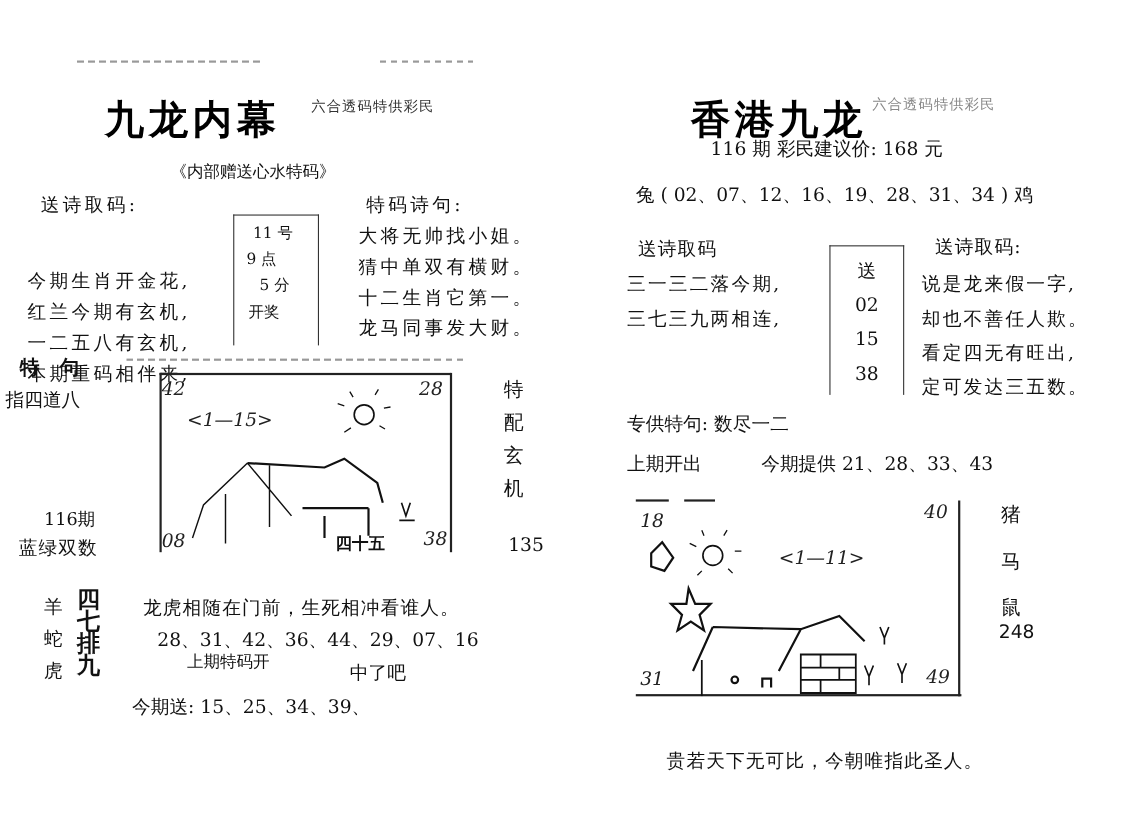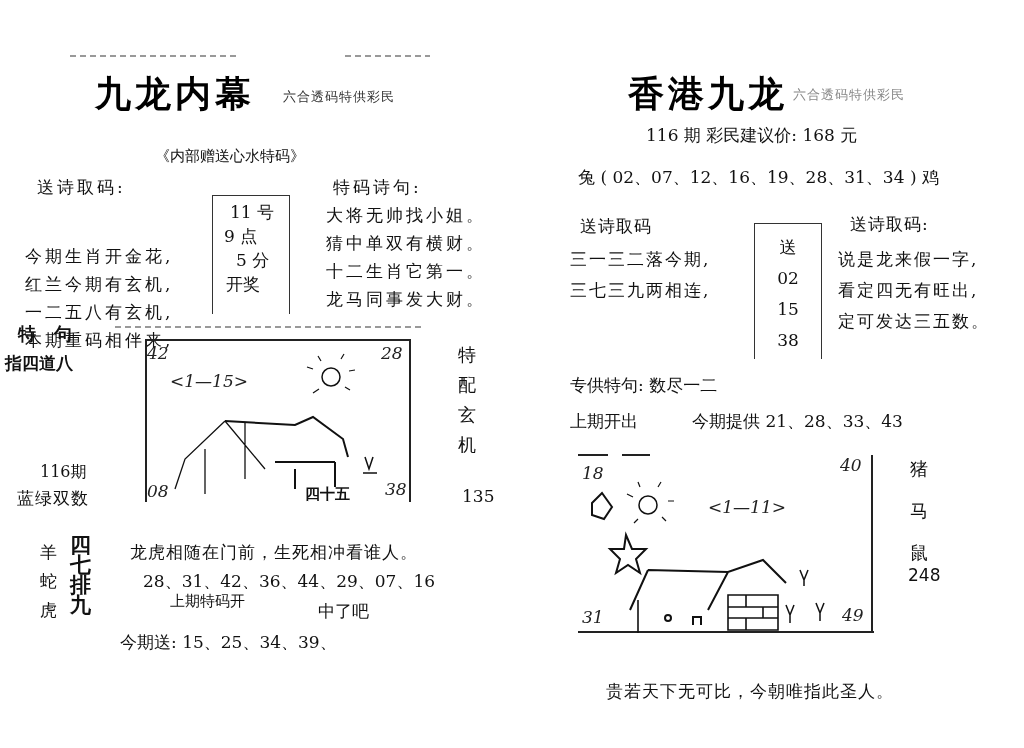--- a/index.html
+++ b/index.html
@@ -1,21 +1,21 @@
 <!DOCTYPE html>
 <html><head>
 <meta charset="utf-8">
 <style>
   html, body { margin: 0; padding: 0; }
   body {
     width: 1024px; height: 748px; background: #ffffff; position: relative; overflow: hidden;
     font-family: "DejaVu Serif", "Liberation Serif", serif; color: #111;
   }
   .abs { position: absolute; white-space: nowrap; }
-  .title { font-family: "DejaVu Sans", sans-serif; font-weight: bold; font-size: 36px; letter-spacing: 4px; color: #000; }
+  .title { font-family: "DejaVu Sans", sans-serif; font-weight: bold; font-size: 36px; letter-spacing: 4px; color: #000; margin-top: 15px; }
   .subtitle { font-size: 13px; color: #333; letter-spacing: 1px; }
   .faded { color: #888; }
   .body-text { font-size: 17px; letter-spacing: 3px; line-height: 28px; }
   .line { position: absolute; background: #222; }
   .box { position: absolute; border: 1.5px solid #333; }
   .scanline { position: absolute; height: 2px; background: repeating-linear-gradient(90deg,#999 0 6px,transparent 6px 10px); }
   .sketch { position: absolute; }
   .vcol { font-size: 18px; line-height: 40px; text-align: center; }
 </style>
 </head>
@@ -33,38 +33,38 @@
 <div class="abs body-text" style="left:333px;top:173px;">特码诗句:</div>
 
 <div class="abs body-text" style="left:25px;top:218px;margin-top:24px;">
   <div>今期生肖开金花,</div>
   <div>红兰今期有玄机,</div>
   <div>一二五八有玄机,</div>
   <div>本期重码相伴来,</div>
 </div>
 
 <div class="box" style="left:212px;top:195px;width:76px;height:118px;border-bottom:none;"></div>
-<div class="abs" style="left:228px;top:200px;font-size:17px;line-height:24px;">
+<div class="abs" style="left:228px;top:200px;font-size:14px;line-height:24px;">
   <div style="padding-left:2px">11 号</div>
   <div style="margin-left:-4px">9 点</div>
   <div style="padding-left:8px">5 分</div>
   <div style="margin-left:-2px">开奖</div>
 </div>
 
 <div class="abs body-text" style="left:310px;top:201px;margin-left:16px;">
   <div>大将无帅找小姐。</div>
   <div>猜中单双有横财。</div>
   <div>十二生肖它第一。</div>
   <div>龙马同事发大财。</div>
 </div>
 
 <div class="scanline" style="left:115px;top:326px;width:310px;"></div>
 
 <div class="abs" style="left:18px;top:322px;font-size:18px;font-weight:bold;">特　句</div>
-<div class="abs" style="left:5px;top:352px;font-size:17px;font-weight:bold;">指四道八</div>
+<div class="abs" style="left:5px;top:352px;font-size:17px;font-weight:normal;">指四道八</div>
 
 <div class="line" style="left:145px;top:339px;width:265px;height:2px;"></div>
 <div class="line" style="left:145px;top:339px;width:2px;height:163px;"></div>
 <div class="line" style="left:409px;top:339px;width:2px;height:163px;"></div>
 <svg class="sketch" style="left:145px;top:339px;" width="265" height="165">
   <g stroke="#111" fill="none" stroke-width="2" font-family="DejaVu Serif, serif" font-style="italic">
     <text x="2" y="20" font-size="17" stroke="none" fill="#222">42</text>
     <text x="236" y="20" font-size="17" stroke="none" fill="#222">28</text>
     <text x="2" y="158" font-size="17" stroke="none" fill="#222">08</text>
     <text x="240" y="156" font-size="17" stroke="none" fill="#222">38</text>
@@ -125,20 +125,21 @@
 <div class="box" style="left:754px;top:223px;width:66px;height:135px;border-bottom:none;"></div>
 <div class="abs" style="left:754px;top:232px;width:68px;text-align:center;font-size:17px;line-height:31px;">
   <div>送</div>
   <div>02</div>
   <div>15</div>
   <div>38</div>
 </div>
 
 <div class="abs body-text" style="left:838px;top:244px;line-height:31px;letter-spacing:2px;">
   <div>说是龙来假一字,</div>
+  <div>却也不善任人欺。</div>
   <div>看定四无有旺出,</div>
   <div>定可发达三五数。</div>
 </div>
 
 <div class="abs" style="left:570px;top:374px;font-size:17px;">专供特句: 数尽一二</div>
 <div class="abs" style="left:570px;top:410px;font-size:17px;">上期开出</div>
 <div class="abs" style="left:692px;top:410px;font-size:17px;">今期提供 21、28、33、43</div>
 
 <div class="line" style="left:578px;top:454px;width:30px;height:1.5px;"></div>
 <div class="line" style="left:622px;top:454px;width:28px;height:2px;"></div>

